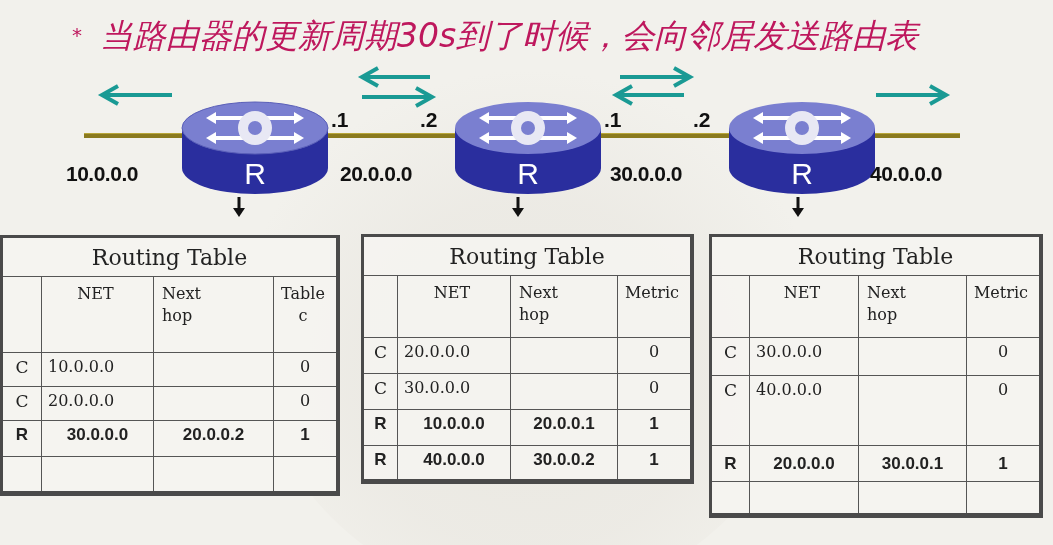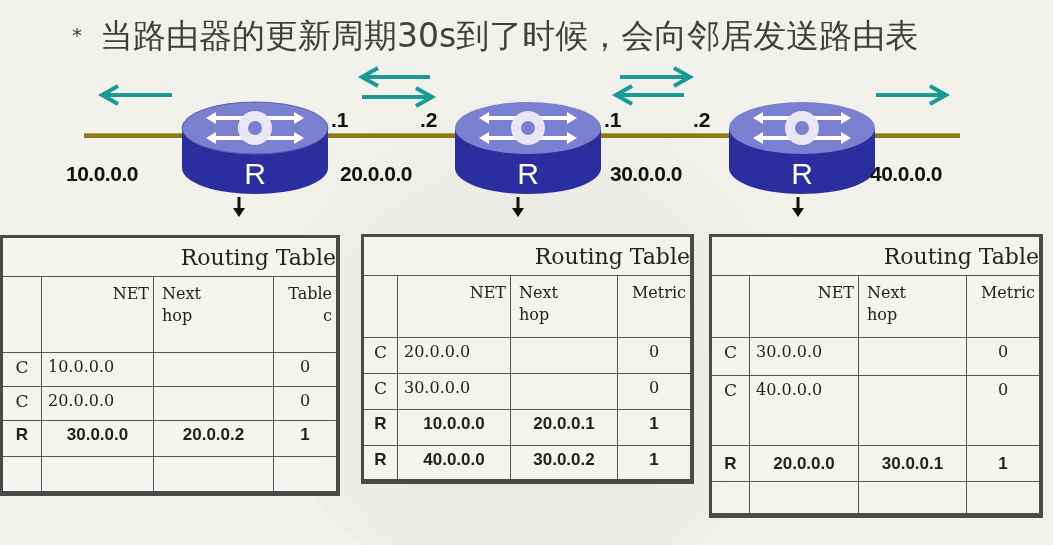--- a/index.html
+++ b/index.html
@@ -8,23 +8,24 @@
       background: #f2f1ec;
       font-family: "DejaVu Sans", sans-serif;
     }
     .bg-fan {
       position: absolute; left: 250px; top: 40px; width: 560px; height: 560px;
       border-radius: 50%;
       background: radial-gradient(circle at 50% 60%, #e8e6df 0%, #ebe9e3 40%, rgba(240,239,234,0) 70%);
       opacity: 0.8;
     }
     .title {
-      position: absolute; left: 72px; top: 14px; font-size: 33px; color: #404040;
+      position: absolute; left: 72px; top: 14px; font-size: 33px; color: #be185d;
       white-space: nowrap; letter-spacing: 0px;
       font-family: "DejaVu Sans", sans-serif;
+      font-style: italic;
     }
     .title .bullet { font-size: 20px; margin-right: 18px; vertical-align: middle; position: relative; top: -3px; }
     .link {
       position: absolute; height: 5px; background: #8a7a1e;
       box-shadow: 0 1px 0 #b8a63a inset;
     }
     .router { position: absolute; width: 150px; height: 96px; }
     .router svg { width: 100%; height: 100%; display: block; }
     .net-label {
       position: absolute; font-weight: bold; font-size: 21px; color: #111;
@@ -36,23 +37,23 @@
     }
     .arrow { position: absolute; }
     .down-arrow { position: absolute; width: 14px; height: 20px; }
     .rt {
       position: absolute; border-collapse: collapse;
       background: rgba(246,245,241,0.85);
       border: 3px solid #4a4a4a; border-bottom-width: 5px; border-right-width: 4px;
       font-family: "DejaVu Serif", serif; color: #222;
     }
     .rt td { border: 1px solid #555; padding: 0; vertical-align: top; }
-    .rt .cap { text-align: right; font-size: 22px; height: 38px; vertical-align: middle; }
+    .rt .cap { text-align: center; font-size: 22px; height: 38px; vertical-align: middle; }
     .rt .hd { font-size: 16px; padding: 6px 4px 0 8px; line-height: 22px; }
-    .rt .hd.c { text-align: right; padding-left: 0; }
+    .rt .hd.c { text-align: center; padding-left: 0; }
     .rt .cell { font-size: 16px; padding: 4px 6px; }
     .rt .type { text-align: center; font-size: 17px; padding: 4px 0; }
     .rt .num { text-align: center; }
     .rt .b { font-family: "Liberation Sans", sans-serif; font-weight: bold; font-size: 17px; }
   </style>
 </head>
 <body>
 
 <div class="bg-fan"></div>
 

